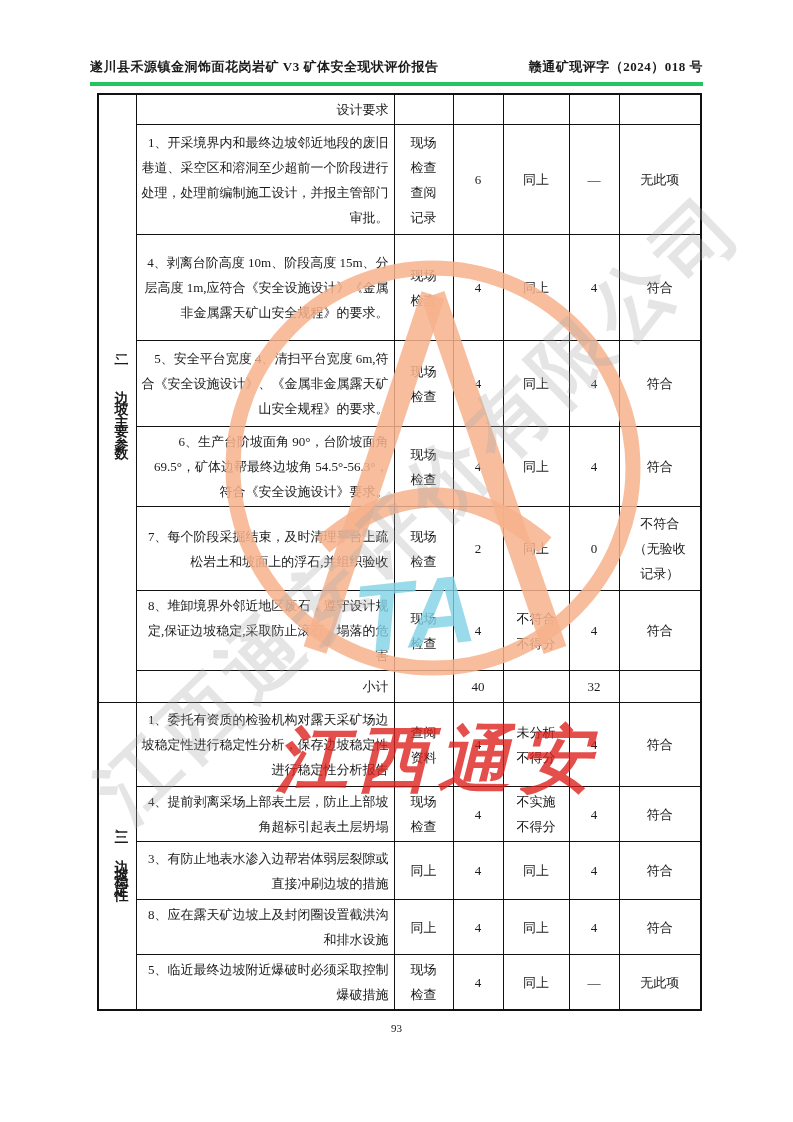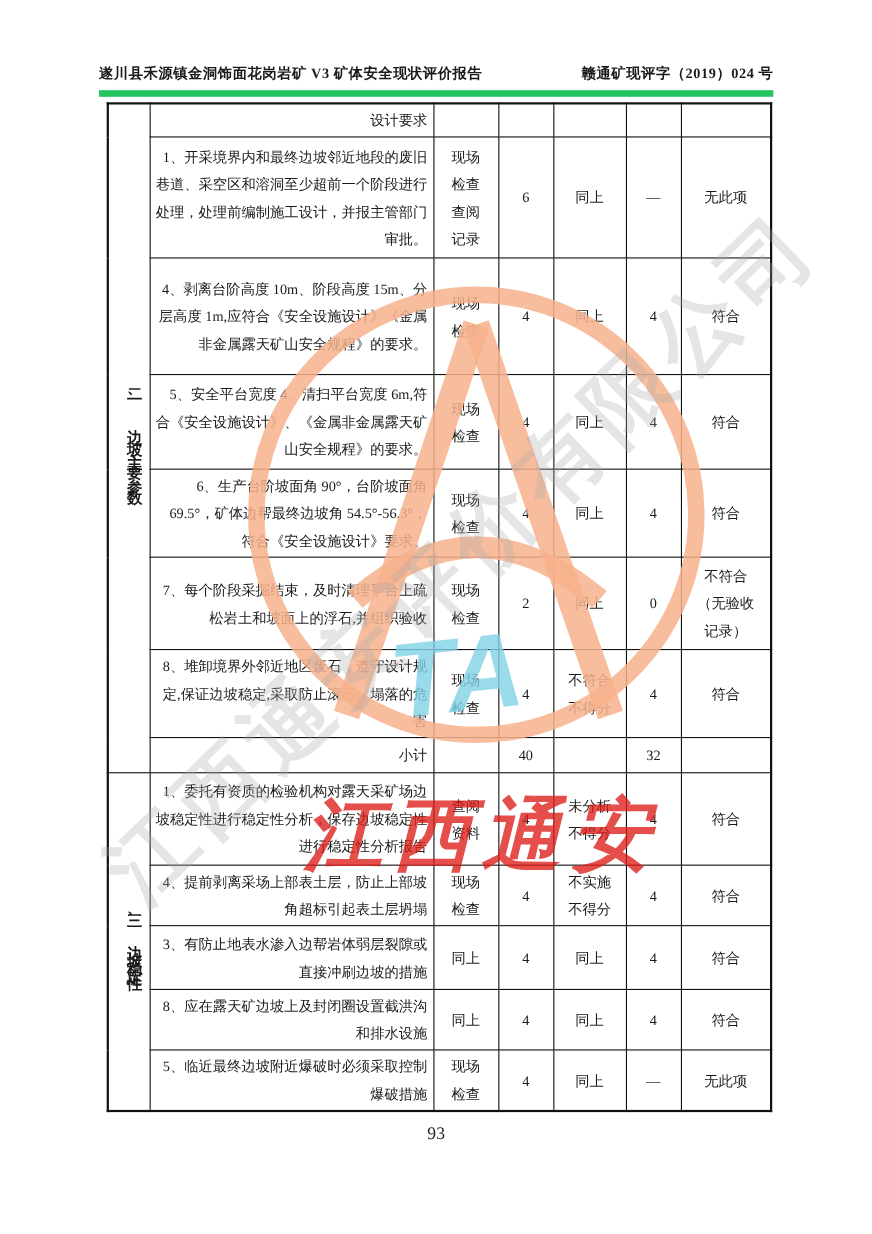--- a/index.html
+++ b/index.html
@@ -10,21 +10,21 @@
     color:#1a1a1a;
     position:relative;
     overflow:hidden;
   }
   .page{position:relative;width:793px;height:1122px;background:#fff;}
 
   
   .hdr{
     position:absolute;left:90px;top:50px;width:613px;height:26px;
     display:flex;justify-content:space-between;align-items:flex-end;
-    border-bottom:6px solid #22c55e;
+    border-bottom:4px solid #22c55e;
     padding-bottom:6px;
     font-weight:bold;font-size:13px;letter-spacing:0.5px;
   }
 
   
   table.doc{
     position:absolute;left:97px;top:93px;
     width:603px;
     border-collapse:collapse;
     table-layout:fixed;
@@ -52,21 +52,21 @@
     text-orientation:upright;
     letter-spacing:11px;
     line-height:34px;
     display:inline-block;
   }
   td.vlabel.s3 span{letter-spacing:7px;}
 
   
   .footer{
     position:absolute;left:0;top:1022px;width:793px;
-    text-align:center;font-size:16px;color:#222;
+    text-align:center;font-size:11px;color:#222;
   }
 
   
   .wm{position:absolute;pointer-events:none;}
   .wm-gray{
     left:-70px;top:455px;width:980px;
     transform:rotate(-44deg);
     transform-origin:center;
     text-align:center;
     font-size:78px;font-weight:bold;
@@ -86,21 +86,21 @@
   }
   .wm-stamp{left:205px;top:250px;width:460px;height:450px;}
 </style>
 </head>
 <body>
 
 <div class="page">
 
   <div class="hdr">
     <span>遂川县禾源镇金洞饰面花岗岩矿 V3 矿体安全现状评价报告</span>
-    <span>赣通矿现评字（2019）024 号</span>
+    <span>赣通矿现评字（2024）018 号</span>
   </div>
 
   <table class="doc">
     <colgroup>
       <col style="width:38px">
         <col style="width:258px">
         <col style="width:59px">
       <col style="width:50px">
         <col style="width:66px">
         <col style="width:50px">

